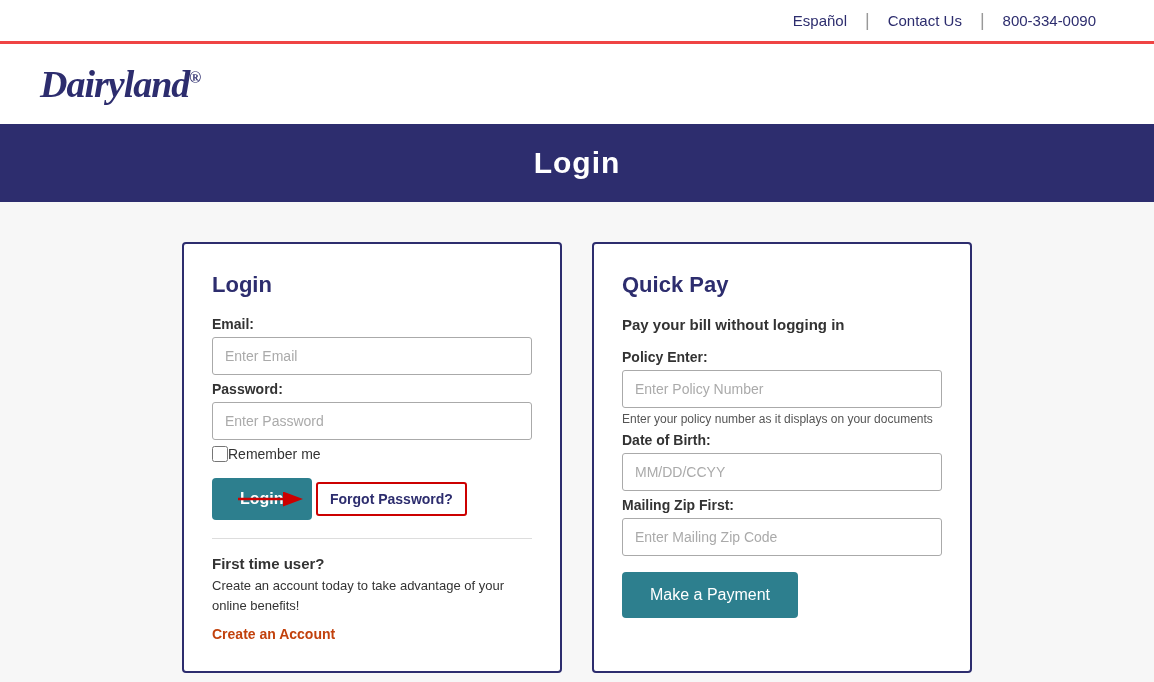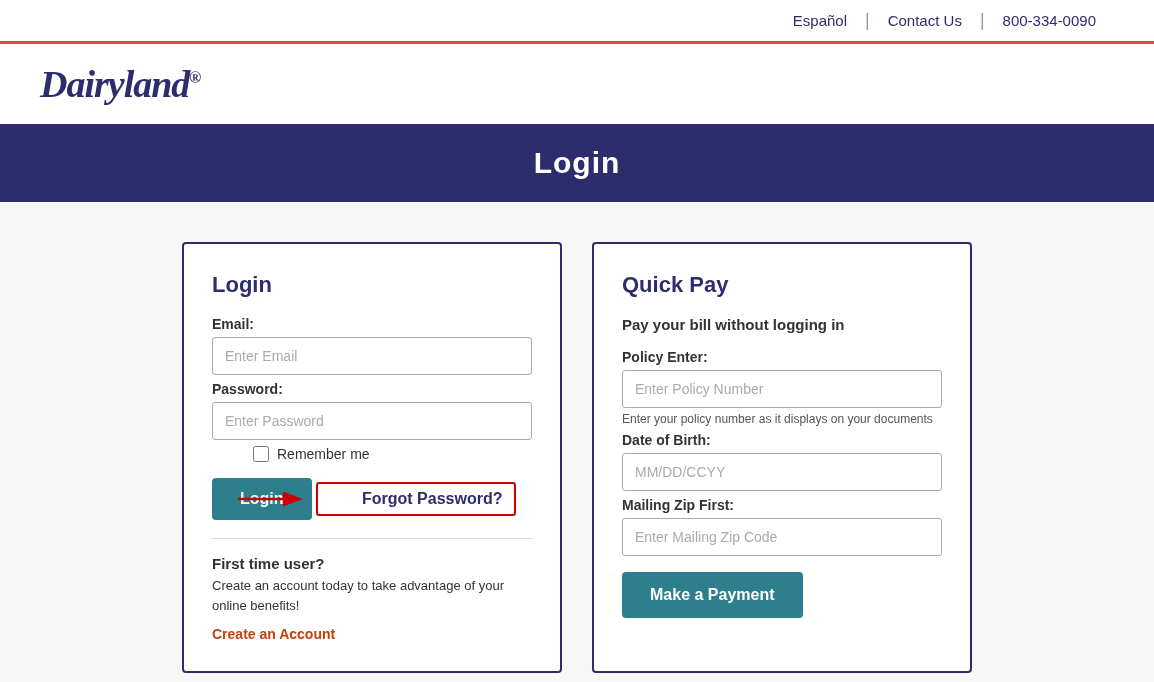--- a/index.html
+++ b/index.html
@@ -110,24 +110,22 @@
       font-size: 14px;
       color: #555;
     }
     .form-group input::placeholder {
       color: #aaa;
     }
 
     .remember-row {
       display: flex;
       align-items: center;
-      gap: 8px;
       margin-bottom: 16px;
       margin-top: 4px;
-      margin-left: 41px;
     }
     .remember-row input[type="checkbox"] {
       width: 16px;
       height: 16px;
       border: 1px solid #555;
     }
     .remember-row label {
       font-size: 14px;
       color: #333;
     }
@@ -144,24 +142,23 @@
       margin-bottom: 12px;
     }
     .forgot-password-box {
       border: 2.5px solid #cc0000;
       border-radius: 3px;
       padding: 6px 12px;
       display: inline-block;
     }
     .forgot-password-box a {
       color: #2d2d6e;
-      font-size: 16px;
+      font-size: 14px;
       font-weight: bold;
       text-decoration: none;
-      margin-left: 32px;
     }
 
     
     .card-divider {
       border: none;
       border-top: 1px solid #ddd;
       margin: 4px 0 16px;
     }
 
     
@@ -200,21 +197,21 @@
       margin-top: 4px;
     }
 
     .btn-payment {
       background: #2d7f8e;
       color: #fff;
       border: none;
       border-radius: 4px;
       padding: 14px 28px;
       font-size: 16px;
-      font-weight: bold;
+      font-weight: normal;
       cursor: pointer;
       margin-top: 10px;
       width: auto;
     }
 
     
     .arrow-svg {
       position: absolute;
       left: -80px;
       top: 50%;

